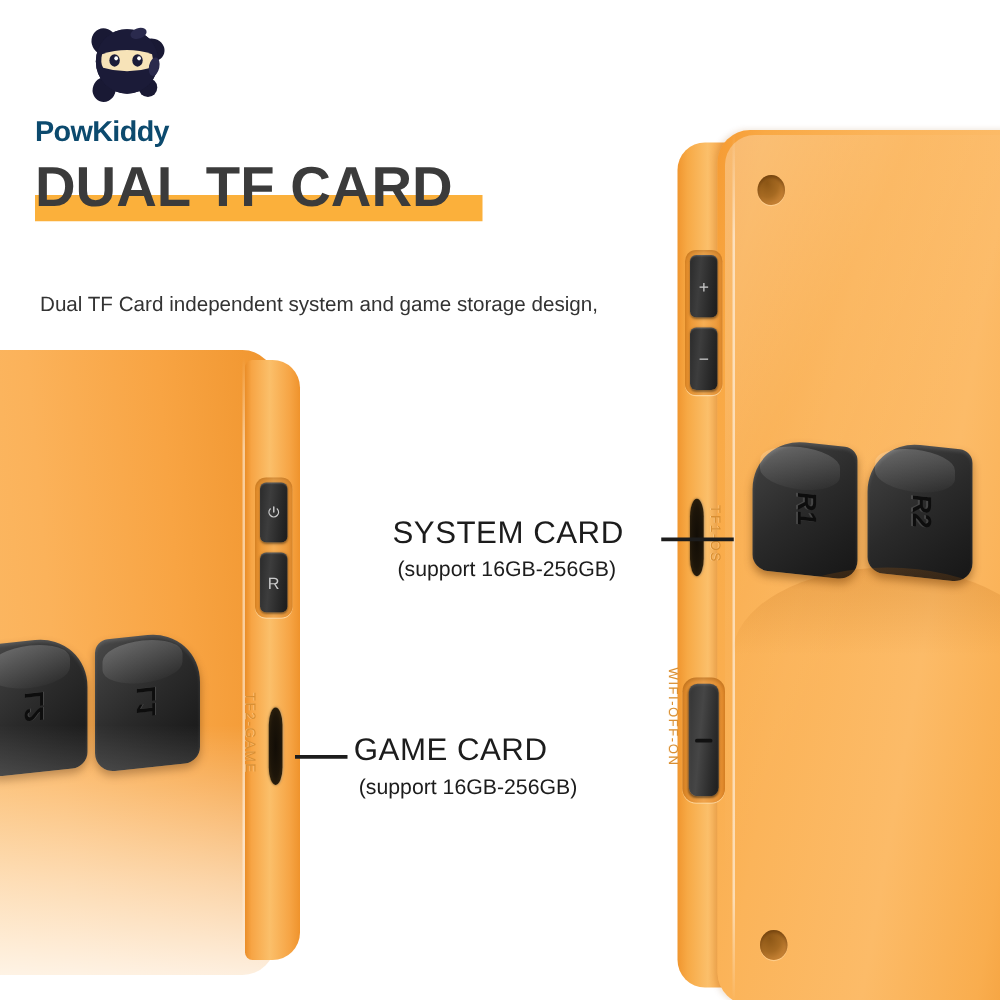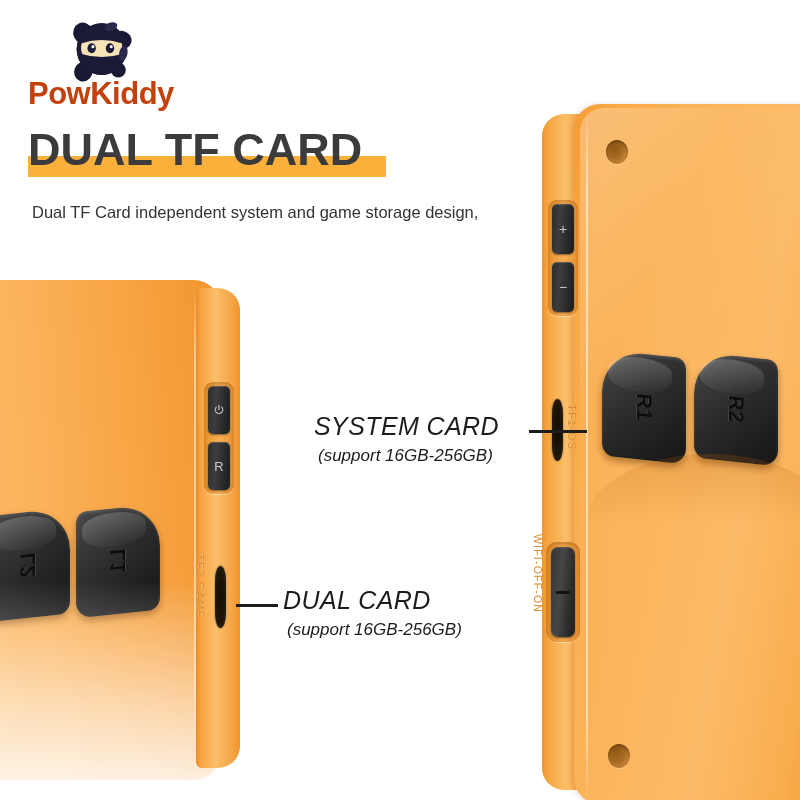--- a/index.html
+++ b/index.html
@@ -9,43 +9,43 @@
     font-family:"Liberation Sans", sans-serif;
     overflow:hidden;
     position:relative;
   }
   .stage{position:absolute;left:0;top:0;width:800px;height:800px;overflow:hidden;}
 
   
   .brand{position:absolute;left:28px;top:8px;width:240px;height:110px;}
   .ninja{position:absolute;left:30px;top:2px;width:84px;height:80px;}
   .brand-name{
-    position:absolute;left:0;top:68px;
-    font-size:31px;font-weight:bold;color:#c2410c;
+    position:absolute;left:0;top:84px;
+    font-size:23px;font-weight:bold;color:#0c4a6e;
     letter-spacing:-0.5px;
   }
 
   
   .headline-wrap{position:absolute;left:28px;top:124px;height:58px;}
   .headline-bar{
     position:absolute;left:0;top:32px;
     width:358px;height:21px;background:#fbb03b;
   }
   .headline{
     position:absolute;left:0;top:0;
     font-size:45px;font-weight:bold;color:#3b3b3b;
     letter-spacing:0px;white-space:nowrap;
   }
 
   
   .subtitle{
     position:absolute;left:32px;top:200px;width:520px;
     font-size:16.5px;line-height:25px;color:#333333;
   }
-  .subtitle div{white-space:nowrap;}
+  .subtitle div{white-space:nowrap;margin-top:32px;}
 
   
   .device{position:absolute;}
 
   
   #device-right{left:530px;top:104px;width:300px;height:700px;}
   #device-right .side-rail{
     position:absolute;left:12px;top:10px;width:44px;height:676px;
     background:linear-gradient(90deg,#f0962f 0%,#f7a945 18%,#fbbf6a 55%,#f6a244 88%,#e98c27 100%);
     border-radius:22px 6px 6px 22px;
@@ -158,21 +158,21 @@
     position:absolute;
     background:linear-gradient(95deg,#343434 0%,#464646 40%,#2c2c2c 75%,#1c1c1c 100%);
     border-radius:7px;
     box-shadow: inset 0 1px 2px rgba(255,255,255,0.15), 0 1px 2px rgba(0,0,0,0.5);
   }
   .wifi-notch{
     position:absolute;width:14px;height:3px;background:#111;border-radius:2px;
   }
 
   
-  .callout{position:absolute;font-style:italic;}
+  .callout{position:absolute;}
   .callout .title{
     font-size:25px;color:#1c1c1c;white-space:nowrap;letter-spacing:0.4px;
   }
   .callout .sub{
     font-size:17px;color:#1c1c1c;white-space:nowrap;margin-top:5px;
   }
   .leader{
     position:absolute;height:2.5px;background:#1c1c1c;
   }
 
@@ -293,18 +293,18 @@
     <div>Dual TF Card independent system and game storage design,</div>
   </div>
 
   <div class="callout" id="callout-system">
     <div class="title">SYSTEM CARD</div>
     <div class="sub">(support 16GB-256GB)</div>
   </div>
   <div class="leader" id="leader-system"></div>
 
   <div class="callout" id="callout-game">
-    <div class="title">DUAL CARD</div>
+    <div class="title">GAME CARD</div>
     <div class="sub">(support 16GB-256GB)</div>
   </div>
   <div class="leader" id="leader-game"></div>
 
 </div>
 
 </body></html>

